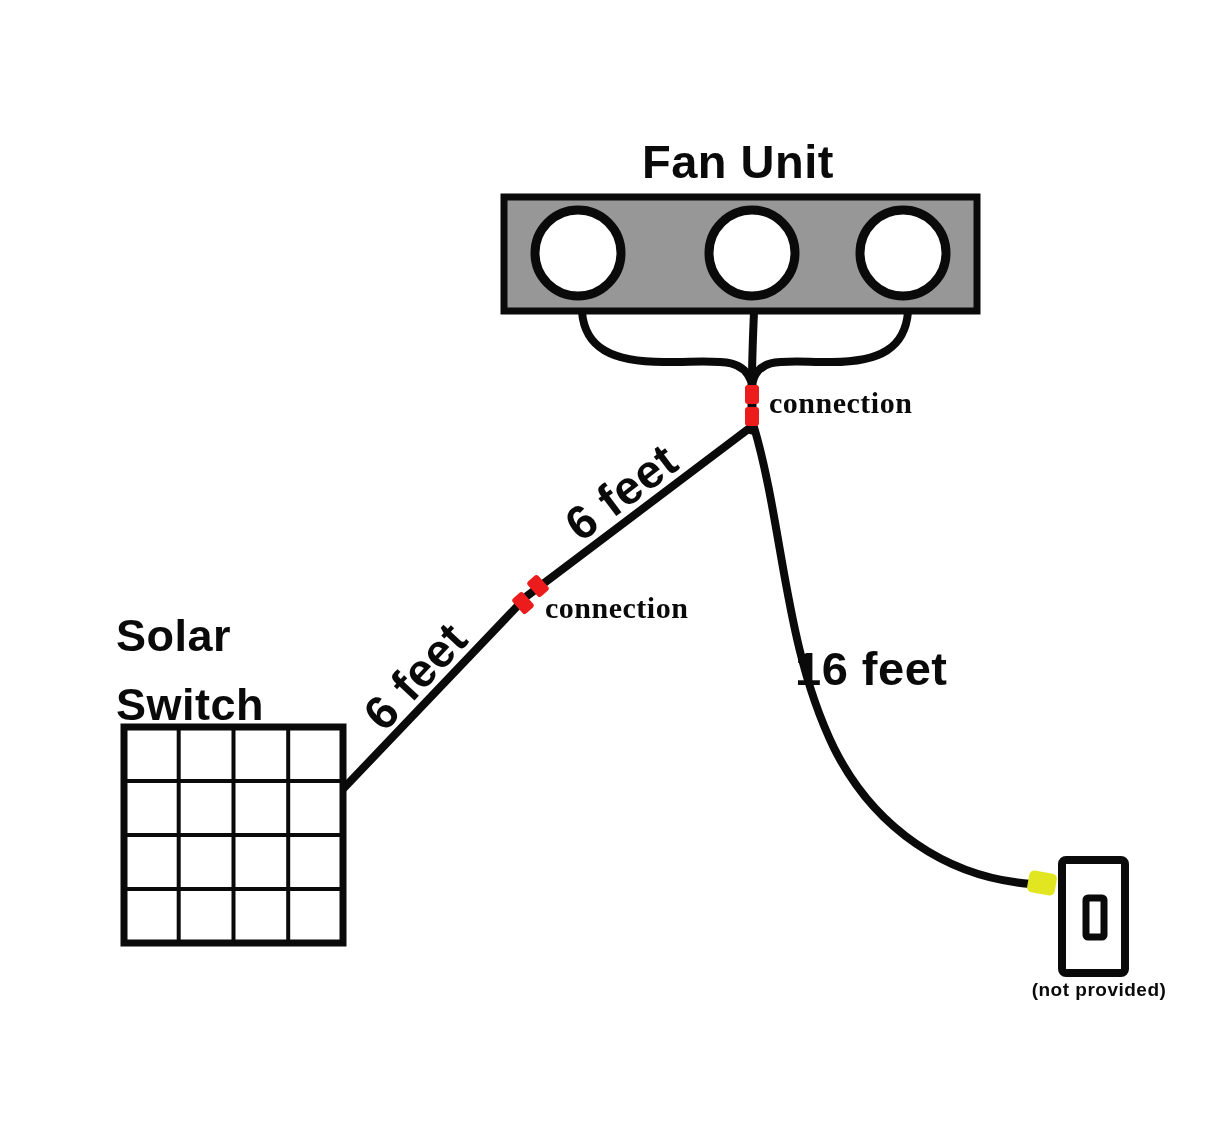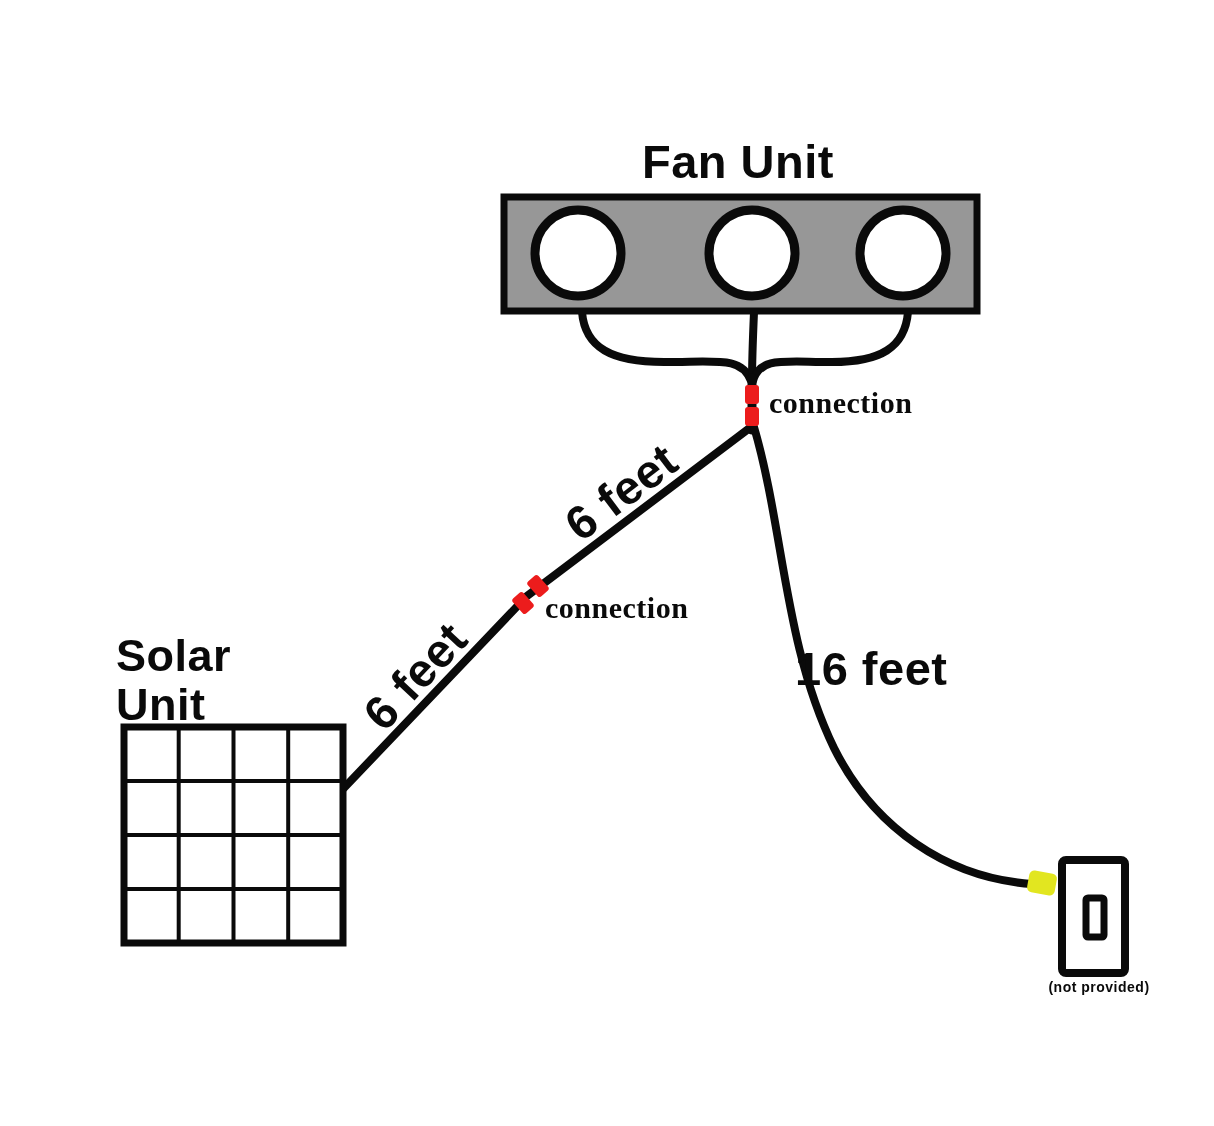--- a/index.html
+++ b/index.html
@@ -26,21 +26,21 @@
     font-family: "Liberation Sans", sans-serif;
     font-weight: bold;
     color: #0a0a0a;
     white-space: nowrap;
     line-height: 1;
     letter-spacing: 0.5px;
   }
   .lbl-title   { font-size: 47px; }
   .lbl-conn    { font-size: 30px; font-family: Liberation Serif, serif; }
   .lbl-length  { font-size: 47px; }
-  .lbl-note    { font-size: 14px; }
+  .lbl-note    { font-size: 19px; }
   .rot-center  { transform-origin: center center; }
 </style>
 </head>
 <body>
 
 <div class="canvas">
 
   <svg class="diagram-svg" width="1214" height="1126" viewBox="0 0 1214 1126">
 
     <g>
@@ -86,19 +86,19 @@
   <div class="lbl lbl-conn" style="left:727px; top:388px;">connection</div>
 
   <div class="lbl lbl-length rot-center" style="left:579px; top:492px; transform:translate(-50%,-50%) rotate(-37deg);">6 feet</div>
 
   <div class="lbl lbl-conn" style="left:503px; top:593px;">connection</div>
 
   <div class="lbl lbl-length rot-center" style="left:373px; top:676px; transform:translate(-50%,-50%) rotate(-47deg);">6 feet</div>
 
   <div class="lbl lbl-length" style="left:753px; top:645px;">16 feet</div>
 
-  <div class="lbl lbl-title" style="left:74px; top:633px; font-size:45px;">Solar</div>
-  <div class="lbl lbl-title" style="left:74px; top:682px; font-size:45px;">Unit</div>
+  <div class="lbl lbl-title" style="left:74px; top:613px; font-size:45px;">Solar</div>
+  <div class="lbl lbl-title" style="left:74px; top:682px; font-size:45px;">Switch</div>
 
 
   <div class="lbl lbl-note" style="left:1057px; top:980px; transform:translateX(-50%);">(not provided)</div>
 
 </div>
 
 </body></html>

